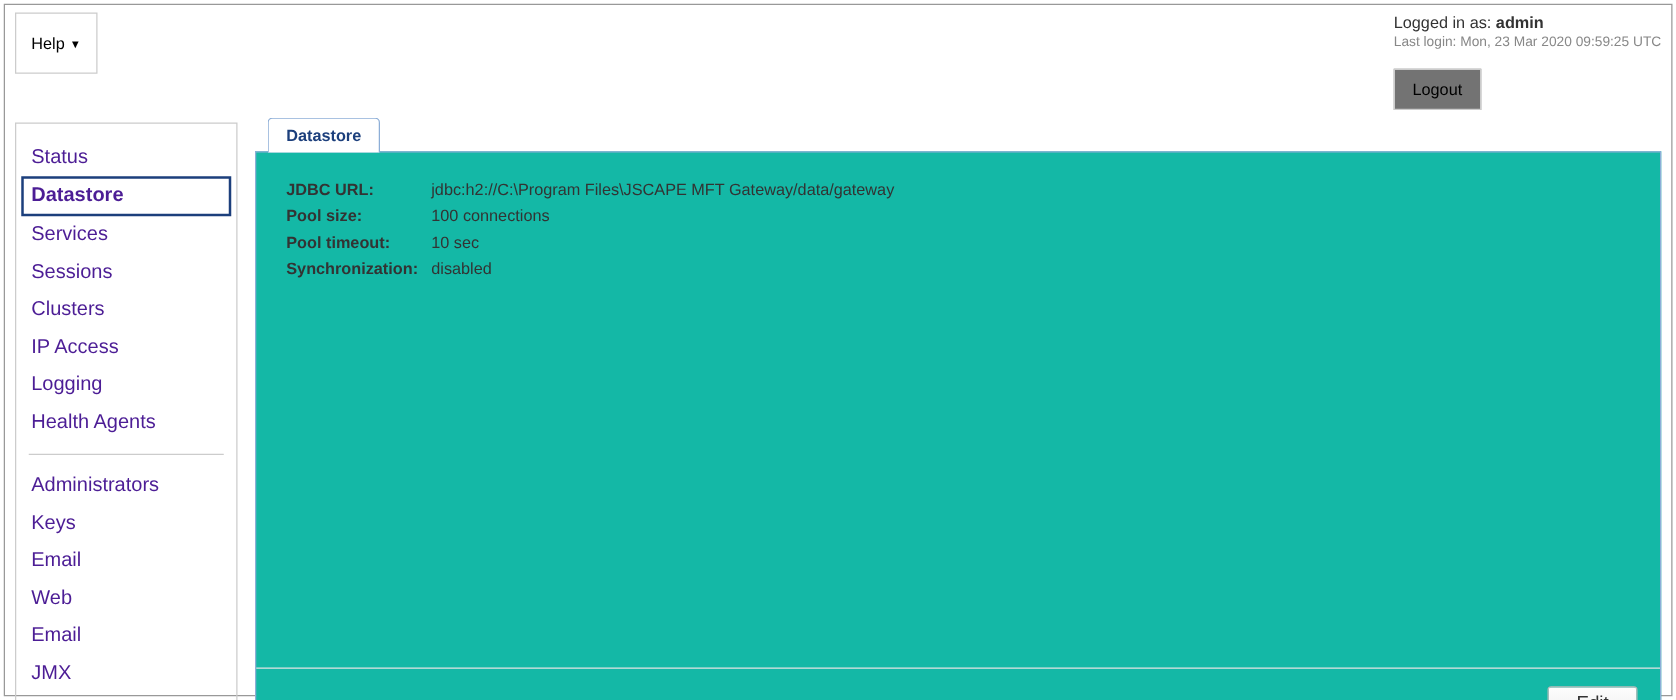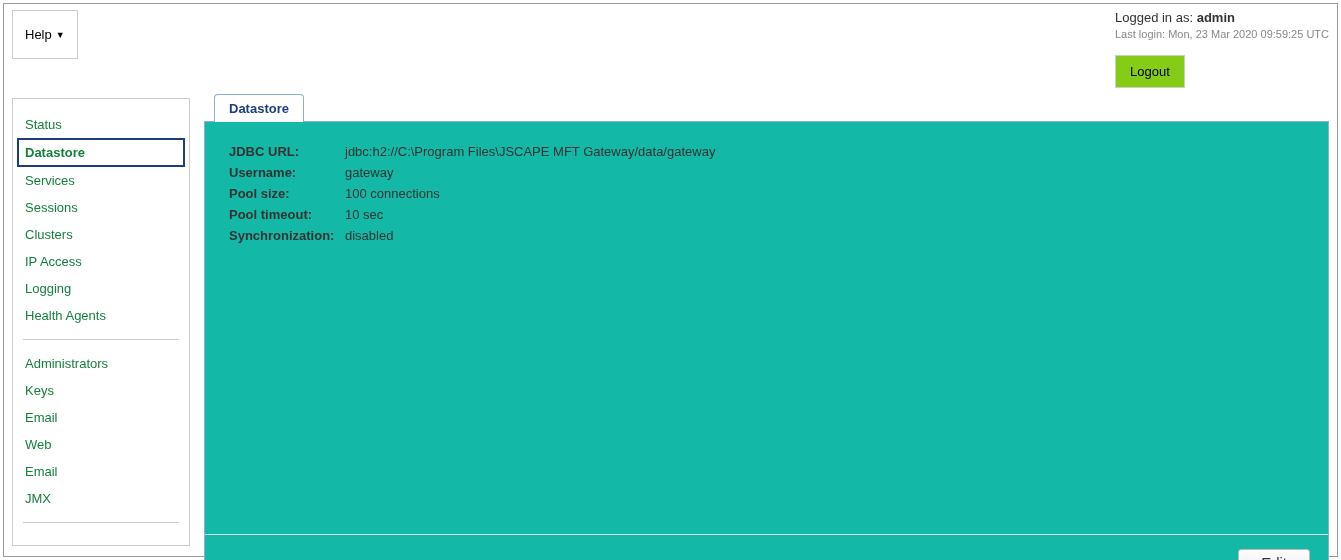--- a/index.html
+++ b/index.html
@@ -66,21 +66,21 @@
       font-weight: bold;
     }
     
     .last-login {
       font-size: 11px;
       color: #888;
     }
     
     .logout-button {
       border: 1px solid #ccc;
-      background: #84cc16;
+      background: #737373;
       padding: 8px 14px;
       font-size: 13px;
       cursor: pointer;
     }
     
     .content-row {
       display: flex;
       align-items: flex-start;
       padding: 0 8px;
       gap: 14px;
@@ -89,22 +89,22 @@
     .sidebar {
       width: 178px;
       border: 1px solid #ccc;
       padding: 12px 10px;
       margin-top: 4px;
     }
     
     .sidebar-item {
       display: block;
       padding: 6px 2px;
-      color: #15803d;
-      font-size: 13px;
+      color: #4c1d95;
+      font-size: 16px;
       cursor: pointer;
     }
     
     .sidebar-item.selected {
       border: 2px solid #1c3f7c;
       font-weight: bold;
       padding: 5px 6px;
       margin-left: -6px;
       margin-right: -6px;
     }
@@ -239,24 +239,20 @@
       </div>
 
       <div class="panel">
         <div class="panel-body">
 
           <div class="field-row">
             <div class="field-label">JDBC URL:</div>
             <div class="field-value">jdbc:h2://C:\Program Files\JSCAPE MFT Gateway/data/gateway</div>
           </div>
           <div class="field-row">
-            <div class="field-label">Username:</div>
-            <div class="field-value">gateway</div>
-          </div>
-          <div class="field-row">
             <div class="field-label">Pool size:</div>
             <div class="field-value">100 connections</div>
           </div>
           <div class="field-row">
             <div class="field-label">Pool timeout:</div>
             <div class="field-value">10 sec</div>
           </div>
           <div class="field-row">
             <div class="field-label">Synchronization:</div>
             <div class="field-value">disabled</div>

